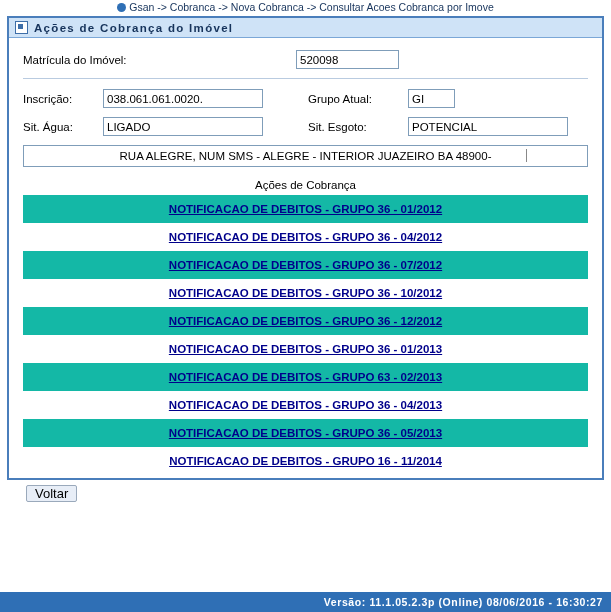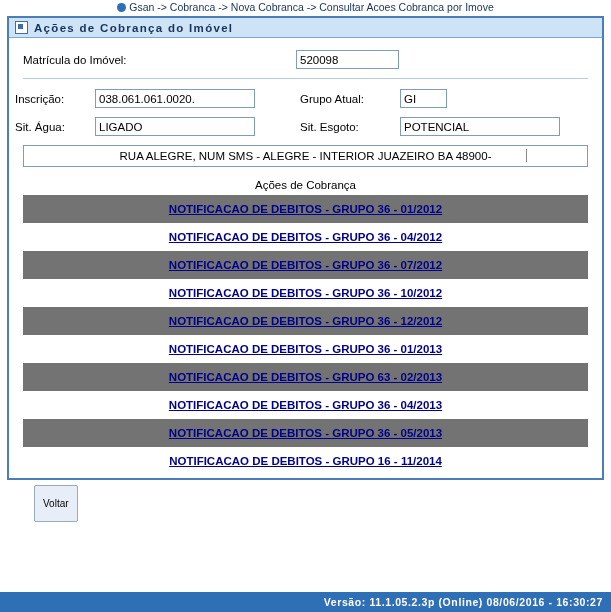--- a/index.html
+++ b/index.html
@@ -118,21 +118,21 @@
   }
 
   .hr-line {
     border: 0;
     border-top: 1px solid #b9cbe0;
     margin: 6px 14px 10px 14px;
   }
 
   
   .grid2 {
-    padding: 0 6px;
+    padding: 0 14px;
   }
   .g2row {
     display: flex;
     align-items: center;
     margin-bottom: 9px;
   }
   .g2lab {
     font-size: 11.5px;
     width: 80px;
   }
@@ -186,44 +186,43 @@
   .acoes-list {
     margin: 0 14px;
   }
   .acao-row {
     height: 28px;
     line-height: 28px;
     text-align: center;
     background: #ffffff;
   }
   .acao-row.alt {
-    background: #737373;
+    background: #14b8a6;
   }
   .acao-row a {
     color: #00008b;
     text-decoration: underline;
     font-size: 11.5px;
     font-weight: bold;
     cursor: pointer;
   }
 
   
   .btn-area {
     padding: 10px 0 0 17px;
   }
   .btn {
     font-family: "Liberation Sans", sans-serif;
-    font-size: 10px;
-    padding: 12px 8px;
+    font-size: 13px;
+    padding: 0 8px;
     background: #e8eef7;
     border: 1px solid #9aa9bb;
     border-radius: 2px;
     color: #000;
     cursor: pointer;
-    margin-left: 8px;
   }
 
   
   .version-bar {
     position: absolute;
     left: 0;
     bottom: 0;
     width: 611px;
     height: 20px;
     background: #2f6fb5;

